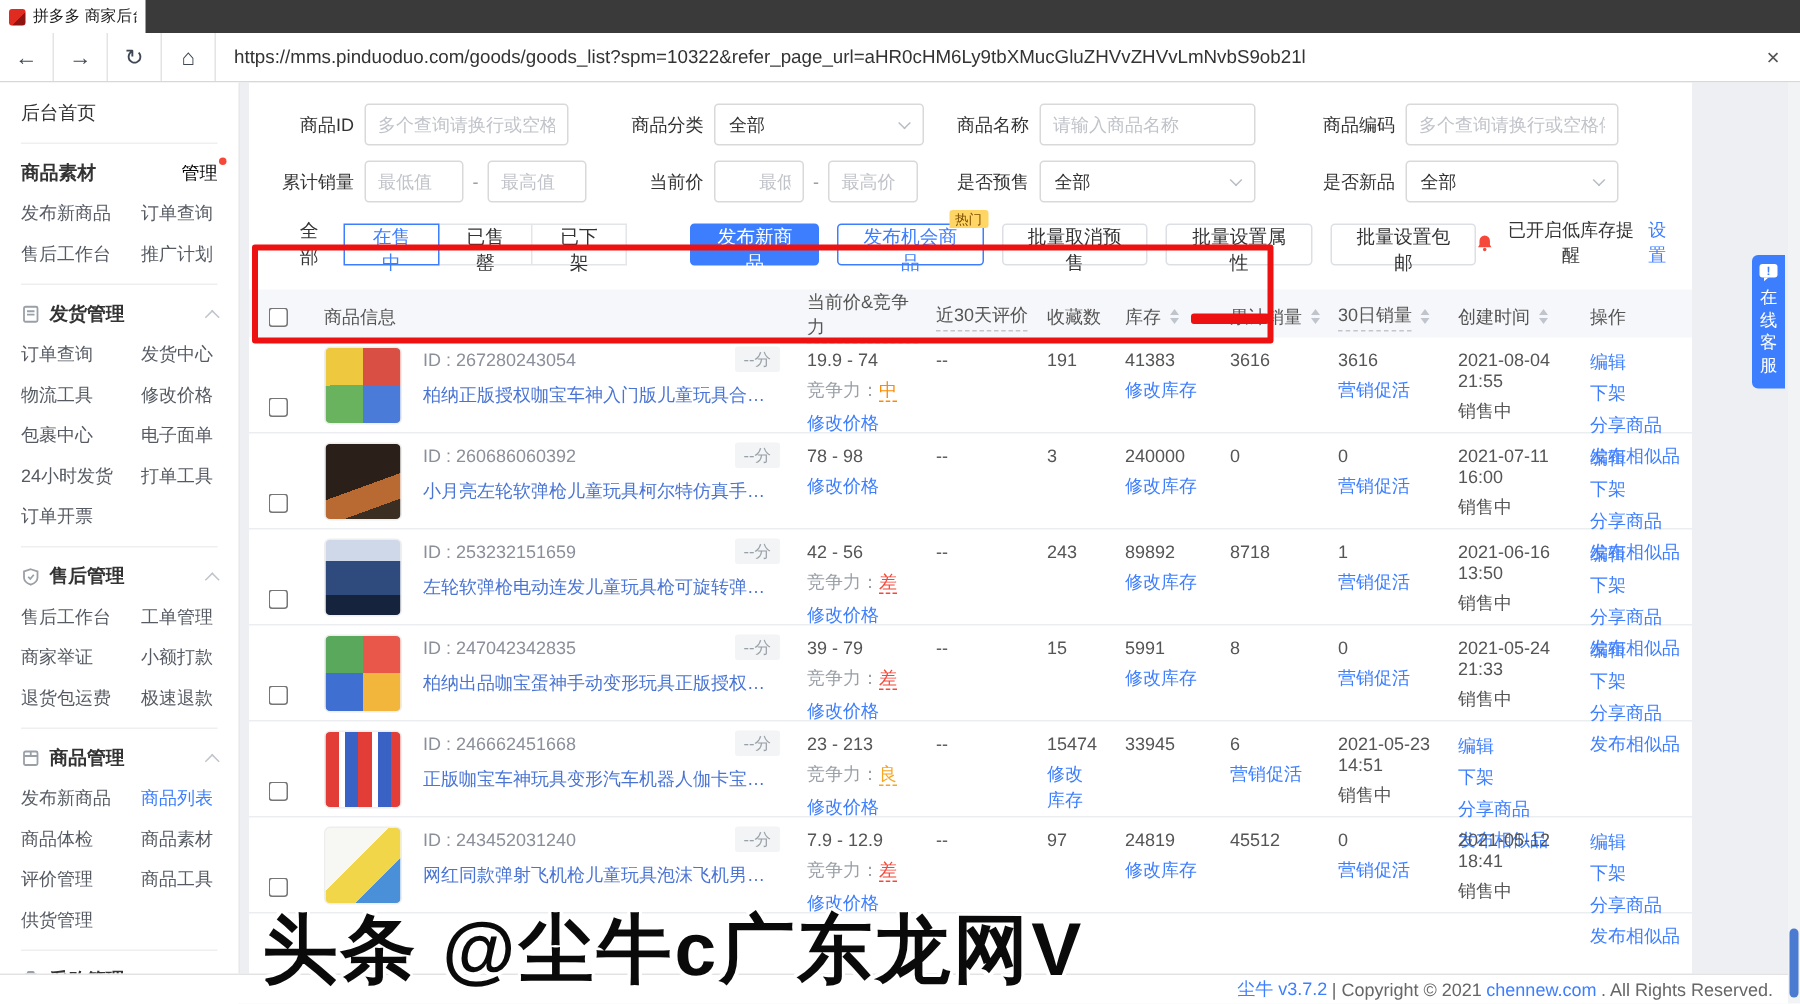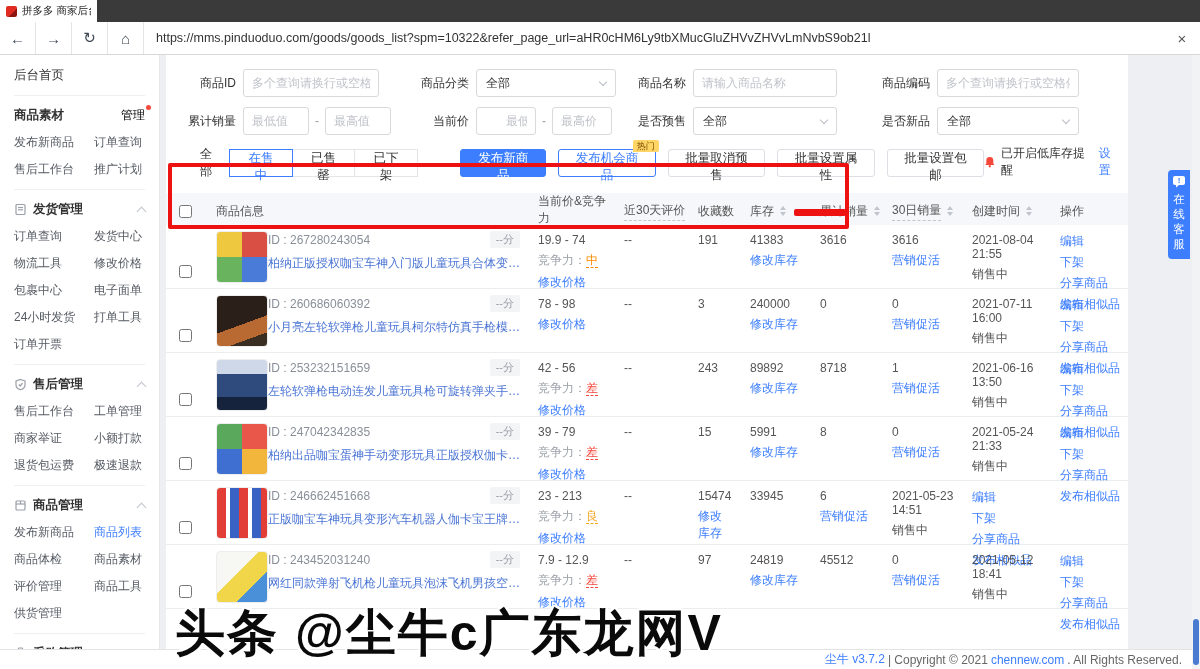--- a/index.html
+++ b/index.html
@@ -57,37 +57,37 @@
   .seg { display:flex; margin-left:2px; }
   .seg .tabbtn { height:28px; padding:0 13px; background:#fff; border:1px solid #e3e5e9; margin-left:-1px; color:#333; font-size:12.5px; cursor:pointer; }
   .seg .tabbtn.active { border-color:#3d7eff; color:#3d7eff; position:relative; z-index:2; }
   .toolrow .gap { width:44px; }
   .actbtns { display:flex; gap:12px; align-items:center; }
   .abtn { height:28px; padding:0 12px; border-radius:3px; font-size:12.5px; cursor:pointer; background:#fff; border:1px solid #dcdfe4; color:#333; }
   .abtn.blue { background:#3d7eff; border-color:#3d7eff; color:#fff; }
   .abtn.outline { border-color:#3d7eff; color:#3d7eff; position:relative; }
   .hotbadge { position:absolute; top:-10px; right:-4px; background:#ffd666; color:#7a4d00; font-size:9px; line-height:12px; padding:0 4px; border-radius:2px 2px 2px 0; }
   .notice { margin-left:auto; display:flex; align-items:center; gap:5px; align-self:flex-end; padding-right:2px; }
-  .notice-text { color:#333; }
+  .notice-text { color:#333;text-align:center; }
   .blue-link { color:#3d7eff; cursor:pointer; text-decoration:none; }
 
   
   .table { margin-top:14px; width:962px; }
   .trow { display:grid; grid-template-columns:38px 322px 86px 74px 52px 70px 72px 80px 88px 80px; }
   .thead { background:#f6f7fa; height:32px; align-items:center; color:#555; }
   .thead > div { padding-left:12px; display:flex; align-items:center; gap:4px; }
   .u-dash { border-bottom:1px dashed #c3c6cc; padding-bottom:1px; }
   .sort { display:inline-flex; flex-direction:column; line-height:4px; margin-left:2px; cursor:pointer; }
   .sort i { width:0; height:0; border-left:3.5px solid transparent; border-right:3.5px solid transparent; display:block; }
   .sort .up { border-bottom:4px solid #c0c4cc; margin-bottom:2px; }
   .sort .dn { border-top:4px solid #c0c4cc; }
   .tbody .trow { border-bottom:1px solid #ecedf0; height:64px; }
   .tbody .trow > div { padding:8px 6px 0 12px; color:#555; }
   .cell-check { display:flex; align-items:center; justify-content:center; padding:0 !important; }
-  .pinfo { display:flex; gap:0; padding-top:6px !important; }
+  .pinfo { display:flex; gap:14px; padding-top:6px !important; }
   .pimg { width:52px; height:52px; border-radius:4px; flex:0 0 auto; border:1px solid #eee; cursor:pointer; }
   .img-r1 { background:conic-gradient(#d94f43 0 25%,#4a7bd8 0 50%,#69b35e 0 75%,#eec83f 0); }
   .img-r2 { background:linear-gradient(160deg,#2a2019 55%,#b96a32 55% 80%,#3a2d22 80%); }
   .img-r3 { background:linear-gradient(180deg,#cfd8e8 0 28%,#2f4a7d 28% 74%,#16233c 74%); }
   .img-r4 { background:conic-gradient(#e8574a 0 25%,#f2b63c 0 50%,#3f6fd0 0 75%,#59a85c 0); }
   .img-r5 { background:repeating-linear-gradient(90deg,#e23d36 0 9px,#fff 9px 13px,#3a62c4 13px 22px); }
   .img-r6 { background:linear-gradient(135deg,#f7f7f3 0 42%,#f2d649 42% 70%,#4a90d9 70%); }
   .pmeta { flex:1; min-width:0; display:flex; flex-direction:column; gap:7px; }
   .pline1 { display:flex; align-items:center; color:#8a8f99; }
   .badge { margin-left:auto; background:#f3f4f6; color:#9aa0a8; font-size:11px; padding:1px 6px; border-radius:2px; }

